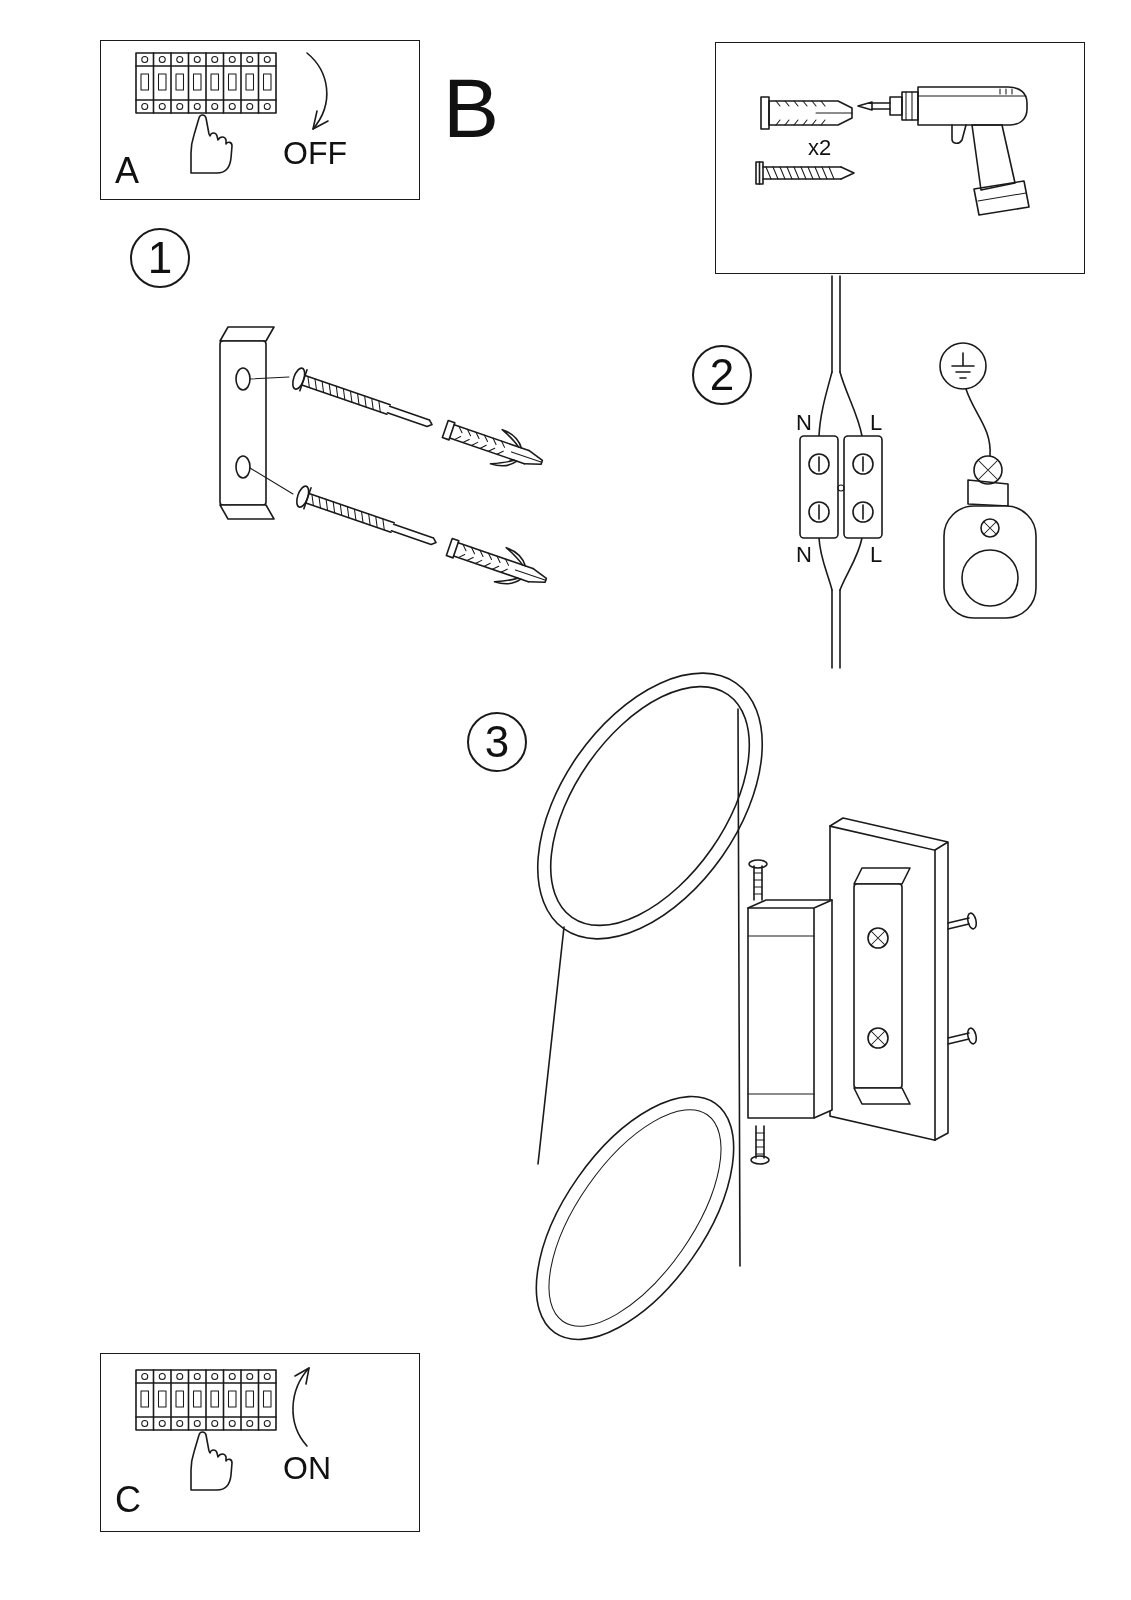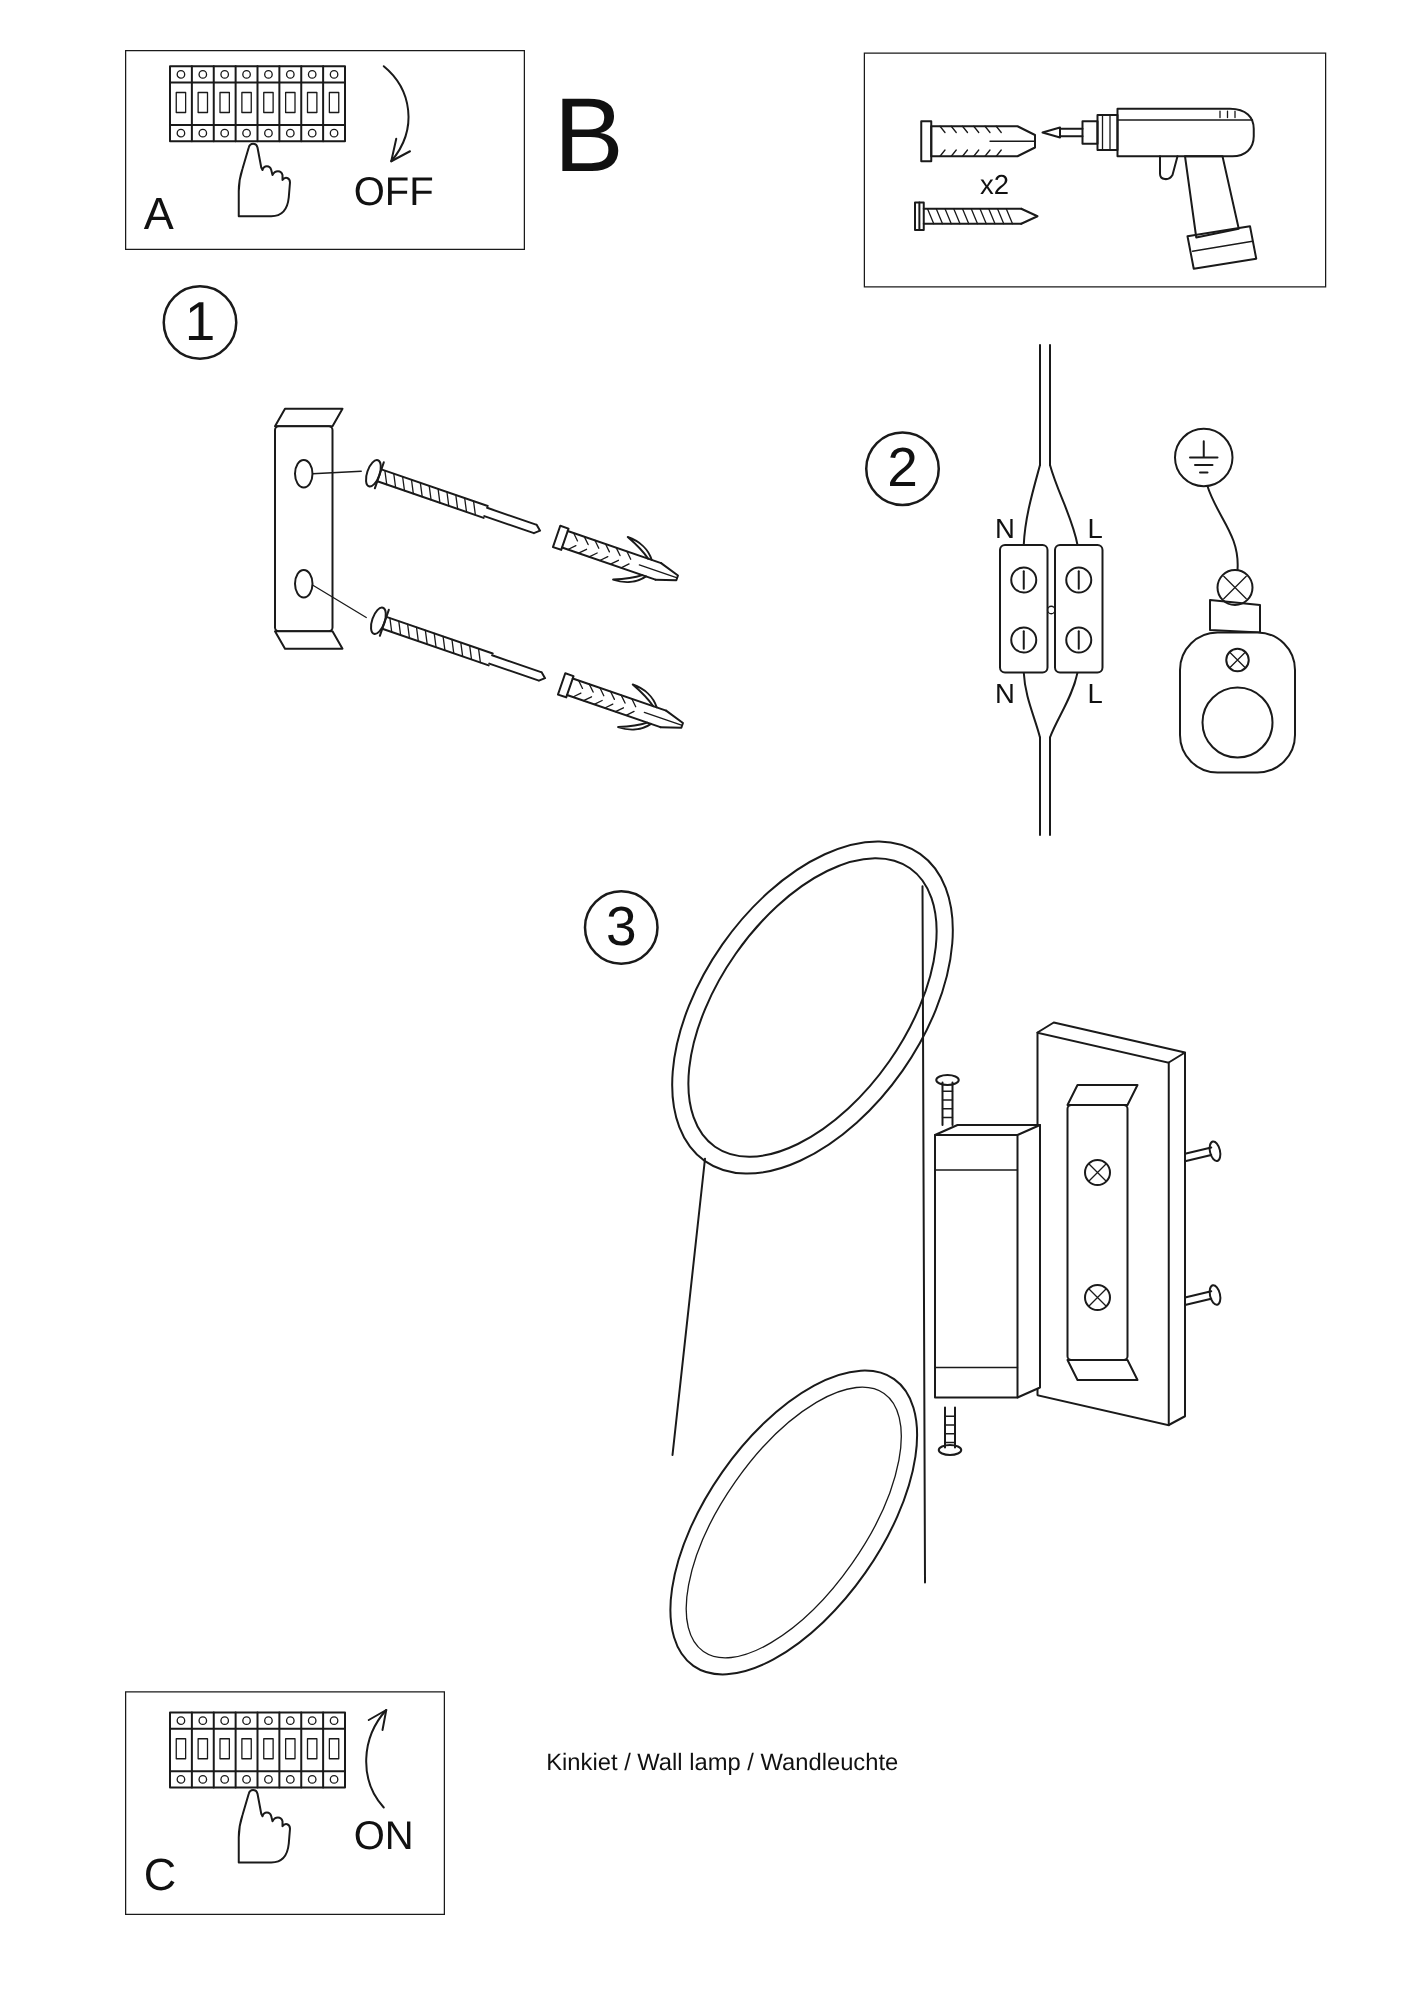--- a/index.html
+++ b/index.html
@@ -85,21 +85,21 @@
         <path d="M206,12 C228,30 234,62 212,88"></path>
         <path d="M212,88 L227,80 M212,88 L216,70"></path>
       </g>
     </svg>
     <span class="state-label" style="left:182px;top:96px">OFF</span>
     <span class="corner-label" style="left:14px;top:112px">A</span>
   </div>
 
   <div class="big-letter" style="left:443px;top:66px">B</div>
 
-  <div class="panel" style="left:691px;top:42px;width:370px;height:188px">
+  <div class="panel" style="left:715px;top:42px;width:370px;height:232px">
     <svg class="abs" style="left:0;top:0" width="366" height="204" viewBox="0 0 366 204">
       <g>
         <rect class="ln" x="45" y="54" width="8" height="32"></rect>
         <path class="ln" d="M53,58 H122 L136,65 V75 L122,82 H53 Z"></path>
         <path class="tn" d="M60,58 l4,5 m5,-5 l4,5 m5,-5 l4,5 m5,-5 l4,5 m5,-5 l4,5 m5,-5 l4,5"></path>
         <path class="tn" d="M60,82 l4,-5 m5,5 l4,-5 m5,5 l4,-5 m5,5 l4,-5 m5,5 l4,-5 m5,5 l4,-5"></path>
         <path class="tn" d="M100,70 H136"></path>
       </g>
       <g transform="translate(40,130)">
         <rect class="ln" x="0" y="-11" width="7" height="22"></rect>
@@ -233,34 +233,33 @@
     <g>
       <path fill="#ffffff" stroke="none" d="M84,281 L58,518 L260,620 L258,63 Z"></path>
       <ellipse class="ln wf" cx="155" cy="572" rx="140" ry="70" transform="rotate(-55 155 572)"></ellipse>
       <ellipse class="tn" cx="155" cy="572" rx="126" ry="57" transform="rotate(-55 155 572)"></ellipse>
       <ellipse class="ln wf" cx="170" cy="160" rx="150" ry="88" transform="rotate(-55 170 160)"></ellipse>
       <ellipse class="ln" cx="170" cy="160" rx="136" ry="75" transform="rotate(-55 170 160)"></ellipse>
       <path class="ln" d="M84,281 L58,518 M258,63 L260,620"></path>
     </g>
   </svg>
 
-  <div class="panel" style="left:100px;top:1353px;width:256px;height:179px">
+  <div class="panel" style="left:100px;top:1353px;width:320px;height:179px">
     <svg class="abs" style="left:0;top:0" width="316" height="175" viewBox="0 0 316 175">
       <g>
           <use href="#breaker" transform="translate(35,16)"></use>
         </g>
       <g>
           <use href="#hand" transform="translate(101,78)"></use>
         </g>
       <g class="ln">
         <path d="M206,92 C186,70 188,36 208,14"></path>
         <path d="M208,14 L194,22 M208,14 L205,30"></path>
       </g>
     </svg>
     <span class="state-label" style="left:182px;top:98px">ON</span>
     <span class="corner-label" style="left:14px;top:128px">C</span>
   </div>
 
   <div class="footer" style="left:437px;top:1396px">
-    <div>Kinkiet / Wall lamp / Wandleuchte</div>
   </div>
 
 </div>
 
 </body></html>

